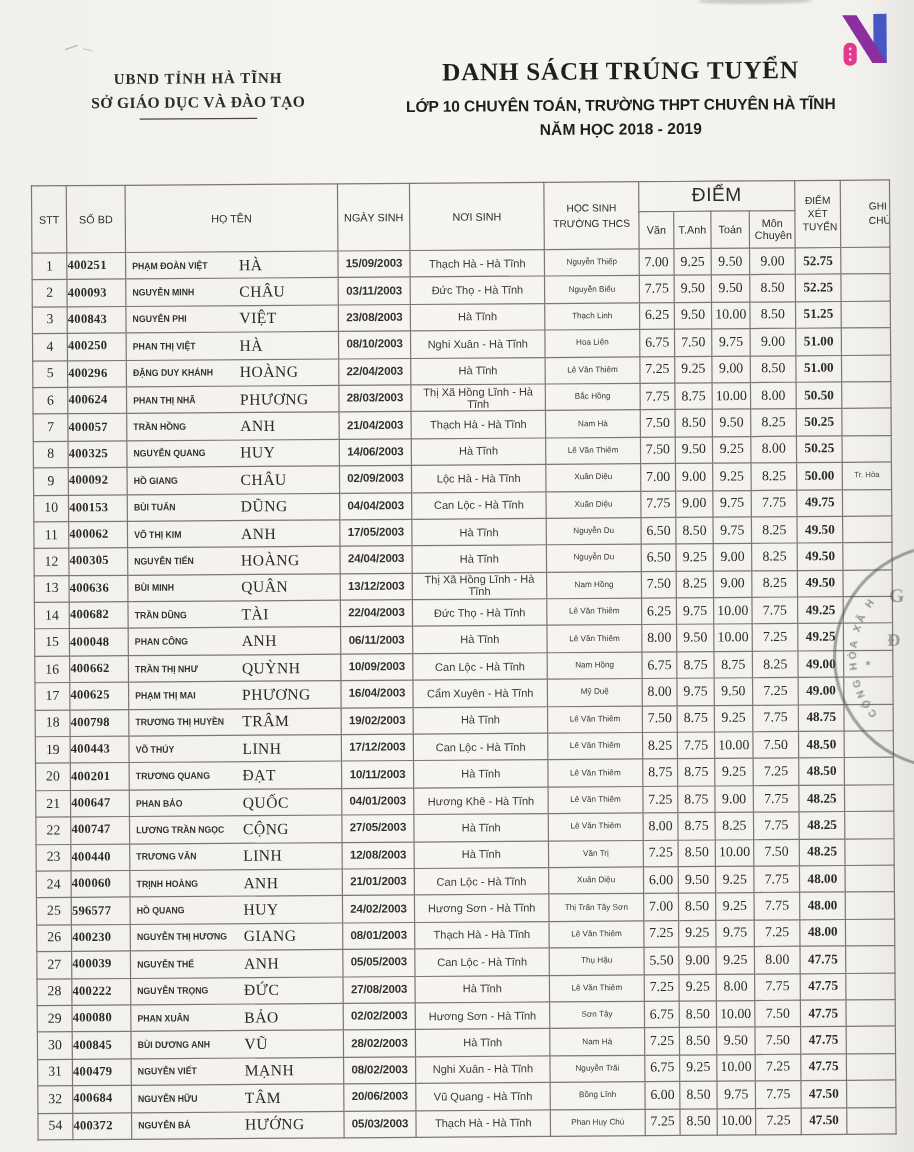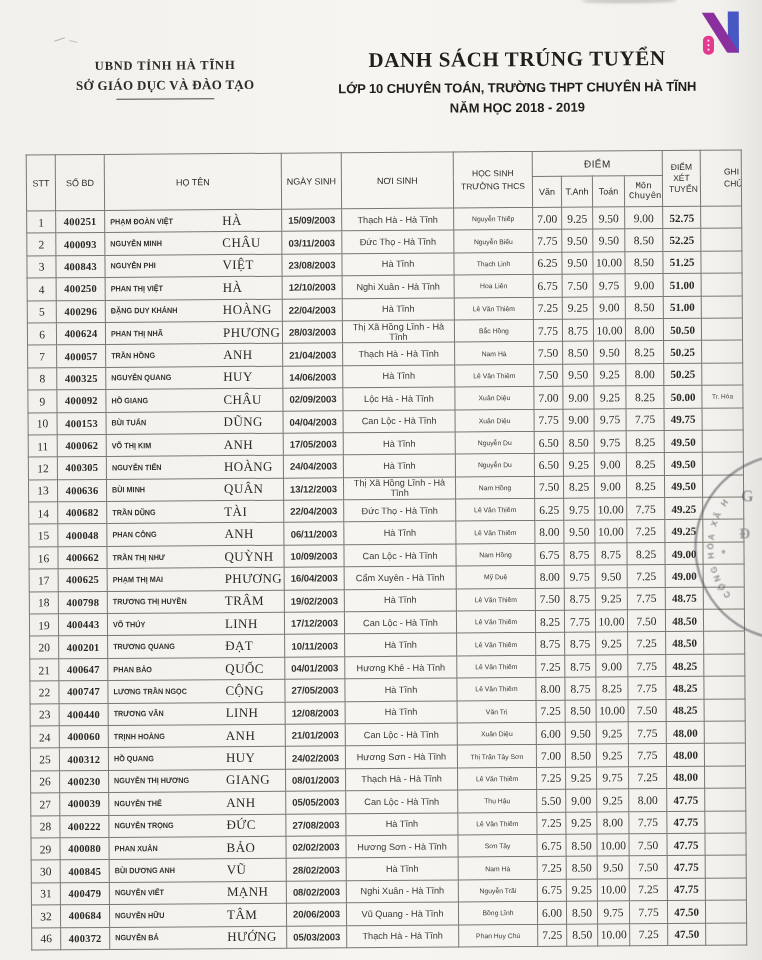--- a/index.html
+++ b/index.html
@@ -35,35 +35,35 @@
   
   table{position:absolute;left:28px;top:152px;width:715px;
         border-collapse:collapse;table-layout:fixed;border:1.5px solid #5d5a52;}
   col.w-stt{width:29px}col.w-bd{width:49px}col.w-name{width:177px}
   col.w-date{width:60px}col.w-place{width:112px}col.w-school{width:79px}
   col.w-van{width:29px}col.w-anh{width:31px}col.w-toan{width:32px}
   col.w-chuyen{width:38px}col.w-dxt{width:38px}col.w-note{width:41px}
 
   th,td{border:1px solid #7b786f;padding:0;vertical-align:middle;overflow:hidden;}
   th{font:400 9px "Liberation Sans",sans-serif;color:#2e2c27;text-align:center;}
-  .th-diem{font-size:10px;height:24px;letter-spacing:.4px;}
+  .th-diem{font-size:16px;height:24px;letter-spacing:.4px;}
   thead tr.sub th{height:30px;font-size:9px;}
   .th-thcs{font-size:8.5px;line-height:1.45;padding:0 6px;}
   .th-dxt{font-size:8.5px;line-height:1.3;padding:0 6px;margin-left:16px;}
   .th-ghichu{font-size:8.5px;line-height:1.4;padding:0 23px;}
-  .th-chuyen{font-size:8.5px;line-height:1.15;padding:0 4px;font-family:Liberation Mono, monospace;}
+  .th-chuyen{font-size:8.5px;line-height:1.15;padding:0 4px;}
 
   tbody td{height:21.4px;color:#2b2a25;}
   .c-stt{font:400 11.5px "Liberation Serif",serif;text-align:center;}
-  .c-bd{font:700 10.5px "Liberation Serif",serif;text-align:center;letter-spacing:.2px;}
+  .c-bd{font:700 10.5px "Liberation Serif",serif;text-align:left;letter-spacing:.2px;}
   .c-name{position:relative;}
   .c-name .ho{position:absolute;left:5px;top:50%;transform:translateY(-50%) scaleX(.93);
               transform-origin:left center;font:600 7.8px "Liberation Sans",sans-serif;
               white-space:nowrap;color:#33312c;}
-  .c-name .ten{position:absolute;left:117px;top:50%;transform:translateY(-50%);
+  .c-name .ten{position:absolute;left:94px;top:50%;transform:translateY(-50%);
                font:400 13px "Liberation Serif",serif;letter-spacing:.4px;white-space:nowrap;}
   .c-date{font:600 9.6px "Liberation Sans",sans-serif;text-align:center;letter-spacing:-.1px;color:#33312c;margin-left:20px;}
   .c-place{font:400 9.2px "Liberation Sans",sans-serif;text-align:center;color:#3a3832;}
   .c-school{font:400 6.8px "Liberation Sans",sans-serif;text-align:center;color:#3a3832;}
   .c-score{font:400 11.5px "Liberation Serif",serif;text-align:center;}
   .c-total{font:700 11px "Liberation Serif",serif;text-align:center;}
   .c-note{font:400 6.5px "Liberation Sans",sans-serif;text-align:center;color:#44423c;}
 </style>
 </head>
 <body>
@@ -181,21 +181,21 @@
           <td class="c-total">51.25</td>
           <td class="c-note"></td>
         </tr>
         <tr>
           <td class="c-stt">4</td>
           <td class="c-bd">400250</td>
           <td class="c-name">
             <span class="ho">PHAN THỊ VIỆT</span>
             <span class="ten">HÀ</span>
           </td>
-          <td class="c-date">12/10/2003</td>
+          <td class="c-date">08/10/2003</td>
           <td class="c-place">Nghi Xuân - Hà Tĩnh</td>
           <td class="c-school">Hoa Liên</td>
           <td class="c-score">6.75</td>
           <td class="c-score">7.50</td>
           <td class="c-score">9.75</td>
           <td class="c-score">9.00</td>
           <td class="c-total">51.00</td>
           <td class="c-note"></td>
         </tr>
         <tr>
@@ -533,21 +533,21 @@
           <td class="c-school">Xuân Diệu</td>
           <td class="c-score">6.00</td>
           <td class="c-score">9.50</td>
           <td class="c-score">9.25</td>
           <td class="c-score">7.75</td>
           <td class="c-total">48.00</td>
           <td class="c-note"></td>
         </tr>
         <tr>
           <td class="c-stt">25</td>
-          <td class="c-bd">400312</td>
+          <td class="c-bd">596577</td>
           <td class="c-name">
             <span class="ho">HỒ QUANG</span>
             <span class="ten">HUY</span>
           </td>
           <td class="c-date">24/02/2003</td>
           <td class="c-place">Hương Sơn - Hà Tĩnh</td>
           <td class="c-school">Thị Trấn Tây Sơn</td>
           <td class="c-score">7.00</td>
           <td class="c-score">8.50</td>
           <td class="c-score">9.25</td>
@@ -668,21 +668,21 @@
           <td class="c-place">Vũ Quang - Hà Tĩnh</td>
           <td class="c-school">Bồng Lĩnh</td>
           <td class="c-score">6.00</td>
           <td class="c-score">8.50</td>
           <td class="c-score">9.75</td>
           <td class="c-score">7.75</td>
           <td class="c-total">47.50</td>
           <td class="c-note"></td>
         </tr>
         <tr>
-          <td class="c-stt">46</td>
+          <td class="c-stt">54</td>
           <td class="c-bd">400372</td>
           <td class="c-name">
             <span class="ho">NGUYỄN BÁ</span>
             <span class="ten">HƯỚNG</span>
           </td>
           <td class="c-date">05/03/2003</td>
           <td class="c-place">Thạch Hà - Hà Tĩnh</td>
           <td class="c-school">Phan Huy Chú</td>
           <td class="c-score">7.25</td>
           <td class="c-score">8.50</td>

